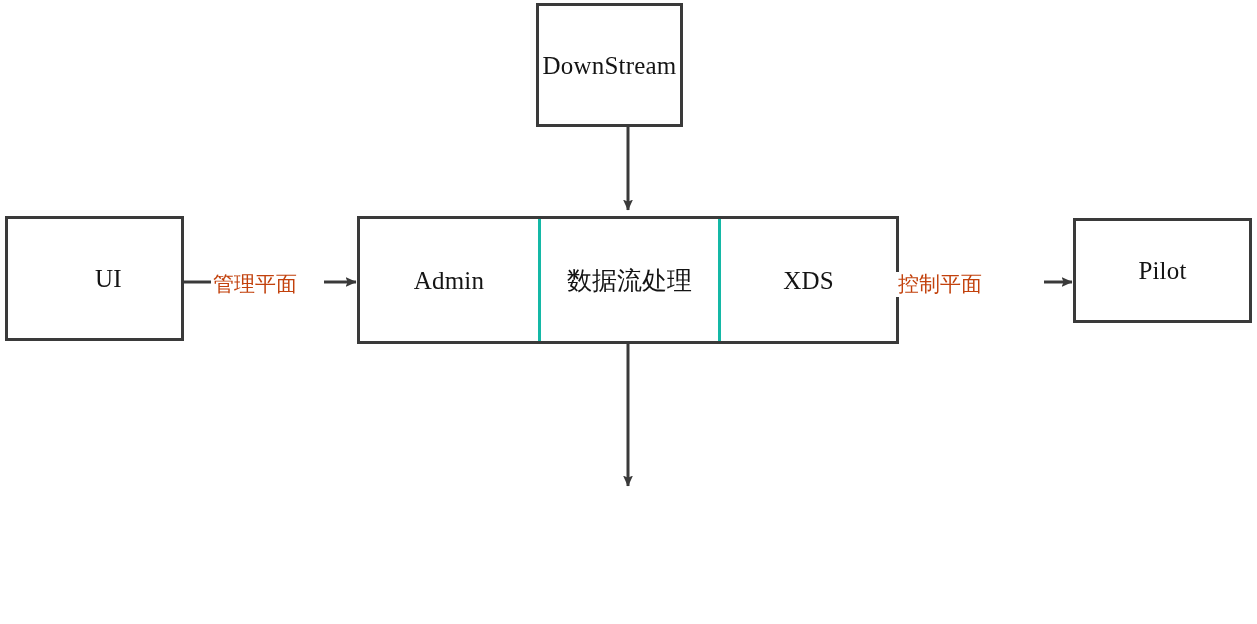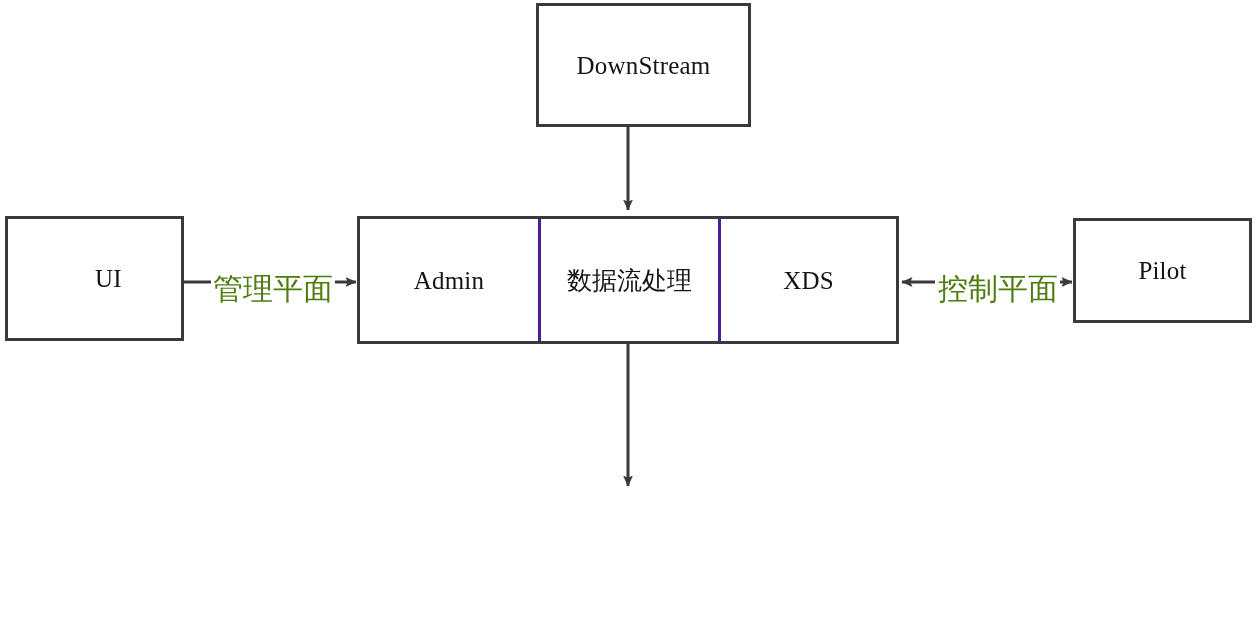--- a/index.html
+++ b/index.html
@@ -53,52 +53,52 @@
     flex-direction: row;
   }
   .central-cell {
     box-sizing: border-box;
     display: flex;
     align-items: center;
     justify-content: center;
     background: #ffffff;
   }
   .central-cell.divider-right {
-    border-right: 3px solid #4c1d95;
+    border-right: 3px solid #14b8a6;
   }
   #cell-admin   { width: 181px; }
   #cell-stream  { width: 180px; }
   #cell-xds     { flex: 1 1 auto; }
 
   
   #connector-layer {
     position: absolute;
     left: 0;
     top: 0;
     width: 1257px;
     height: 624px;
     pointer-events: none;
   }
 
   
   .edge-label {
     position: absolute;
-    font-size: 30px;
-    color: #4d7c0f;
+    font-size: 21px;
+    color: #c2410c;
     line-height: 1;
     white-space: nowrap;
     background: #ffffff;
     padding: 2px 2px;
   }
   #label-mgmt-plane {
     left: 211px;
     top: 272px;
   }
   #label-ctrl-plane {
-    left: 936px;
+    left: 896px;
     top: 272px;
   }
 </style>
 </head>
 <body>
 
 <div id="diagram-canvas">
 
   <svg id="connector-layer" viewBox="0 0 1257 624" width="1257" height="624" xmlns="http://www.w3.org/2000/svg">
     <defs>
@@ -122,21 +122,21 @@
       <line x1="184" y1="282" x2="213" y2="282" stroke="#3a3a3a" stroke-width="3"></line>
       <line x1="324" y1="282" x2="356" y2="282" stroke="#3a3a3a" stroke-width="3" marker-end="url(#arrow-end)"></line>
     </g>
 
     <g>
       <line x1="935" y1="282" x2="902" y2="282" stroke="#3a3a3a" stroke-width="3" marker-end="url(#arrow-end)"></line>
       <line x1="1044" y1="282" x2="1072" y2="282" stroke="#3a3a3a" stroke-width="3" marker-end="url(#arrow-end)"></line>
     </g>
   </svg>
 
-  <div class="node-box" id="node-downstream" style="left:536px; top:3px; width:215px; height:124px;">
+  <div class="node-box" id="node-downstream" style="left:536px; top:3px; width:147px; height:124px;">
     <span class="node-label">DownStream</span>
   </div>
 
   <div class="node-box" id="node-ui" style="left:5px; top:216px; width:179px; height:125px;padding-left:28px;">
     <span class="node-label">UI</span>
   </div>
 
   <div id="central-box">
     <div class="central-cell divider-right" id="cell-admin">
       <span class="node-label">Admin</span>

